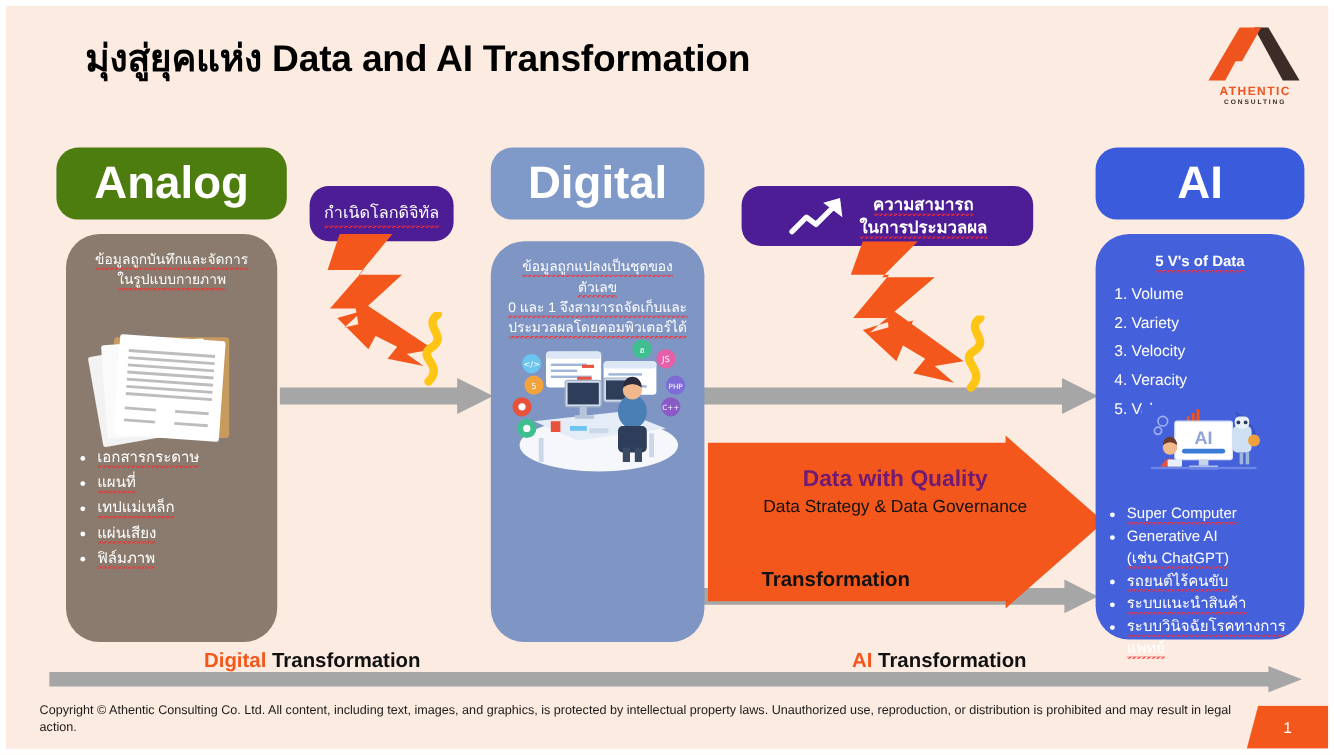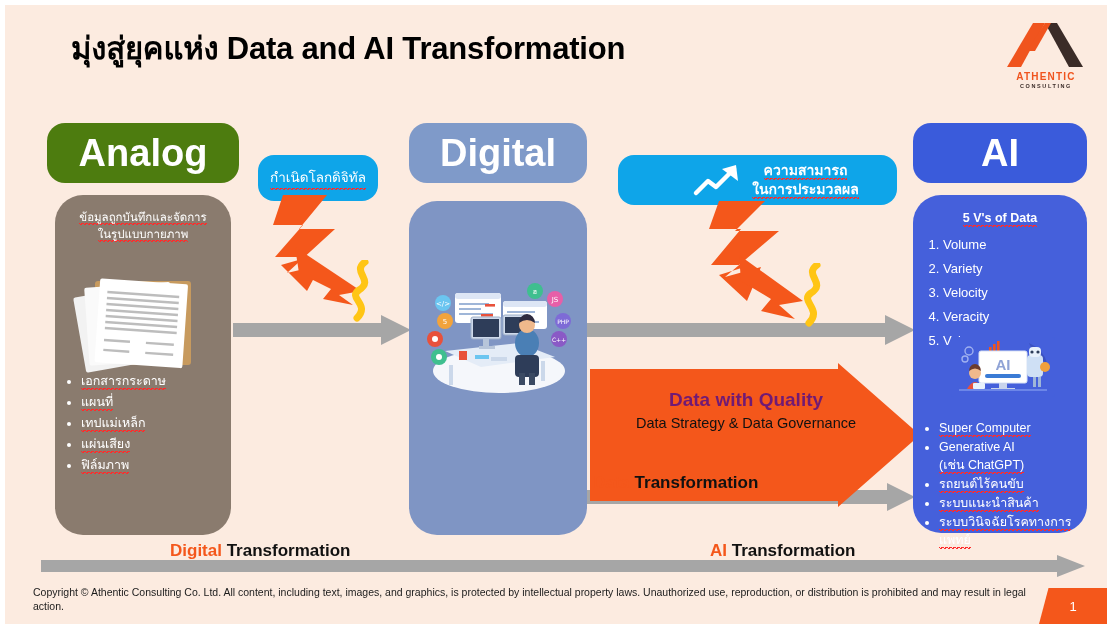--- a/index.html
+++ b/index.html
@@ -70,26 +70,26 @@
   }
   
   .ill{position:absolute;overflow:hidden;}
   .ill-docs{left:62px;top:262px;width:148px;height:112px;}
   .ill-dev{left:418px;top:272px;width:152px;height:118px;}
   .ill-ai{left:946px;top:332px;width:104px;height:60px;border-radius:3px;overflow:hidden;}
   
   .garrow{position:absolute;}
   
   .callout{
-    position:absolute;background:#0ea5e9;border-radius:16px;
+    position:absolute;background:#4c1d95;border-radius:16px;
     color:#fff;display:flex;align-items:center;justify-content:center;
     text-align:center;
   }
   .c1{left:253px;top:150px;width:120px;height:46px;font-size:13.5px;}
-  .c2{left:613px;top:150px;width:243px;height:50px;padding-left:36px;}
+  .c2{left:613px;top:150px;width:243px;height:50px;}
   .c2-txt{font-size:14px;line-height:19px;font-weight:600;text-align:center;}
   .bolt{position:absolute;}
   .squig{position:absolute;}
   
   .bigarrow{position:absolute;left:585px;top:358px;width:330px;height:145px;}
   .bigarrow-txt{
     position:absolute;left:606px;top:382px;width:270px;text-align:center;
     pointer-events:none;
   }
   .bigarrow-t1{font-size:19px;font-weight:bold;color:#701a75;line-height:26px;}
@@ -206,20 +206,25 @@
     </svg>
   </div>
   <div class="squig" style="left:340px;top:255px;">
     <svg width="34" height="62" viewBox="0 0 34 62">
       <path d="M20 2 C6 12, 30 20, 14 30 C2 38, 26 44, 12 58" stroke="#FFC515" stroke-width="7" fill="none" stroke-linecap="round"></path>
     </svg>
   </div>
 
   <div class="cap cap-digital">Digital</div>
   <div class="panel p-digital">
+    <div class="p-desc">
+      <span class="sq">ข้อมูลถูกแปลงเป็นชุดของตัวเลข</span><br>
+      <span class="sq">0 และ 1 จึงสามารถจัดเก็บและ</span><br>
+      <span class="sq">ประมวลผลโดยคอมพิวเตอร์ได้</span>
+    </div>
     <div style="height:122px"></div>
   </div>
   <div class="ill ill-dev">
     <svg width="152" height="118" viewBox="0 0 152 118">
       <ellipse cx="76" cy="94" rx="66" ry="22" fill="#FFFFFF" opacity=".92"></ellipse>
 
       <g>
         <rect x="32" y="16" width="46" height="30" rx="3" fill="#FFFFFF"></rect>
         <rect x="32" y="16" width="46" height="6" rx="3" fill="#DDE6F5"></rect>
         <g fill="#9FB6D8">

